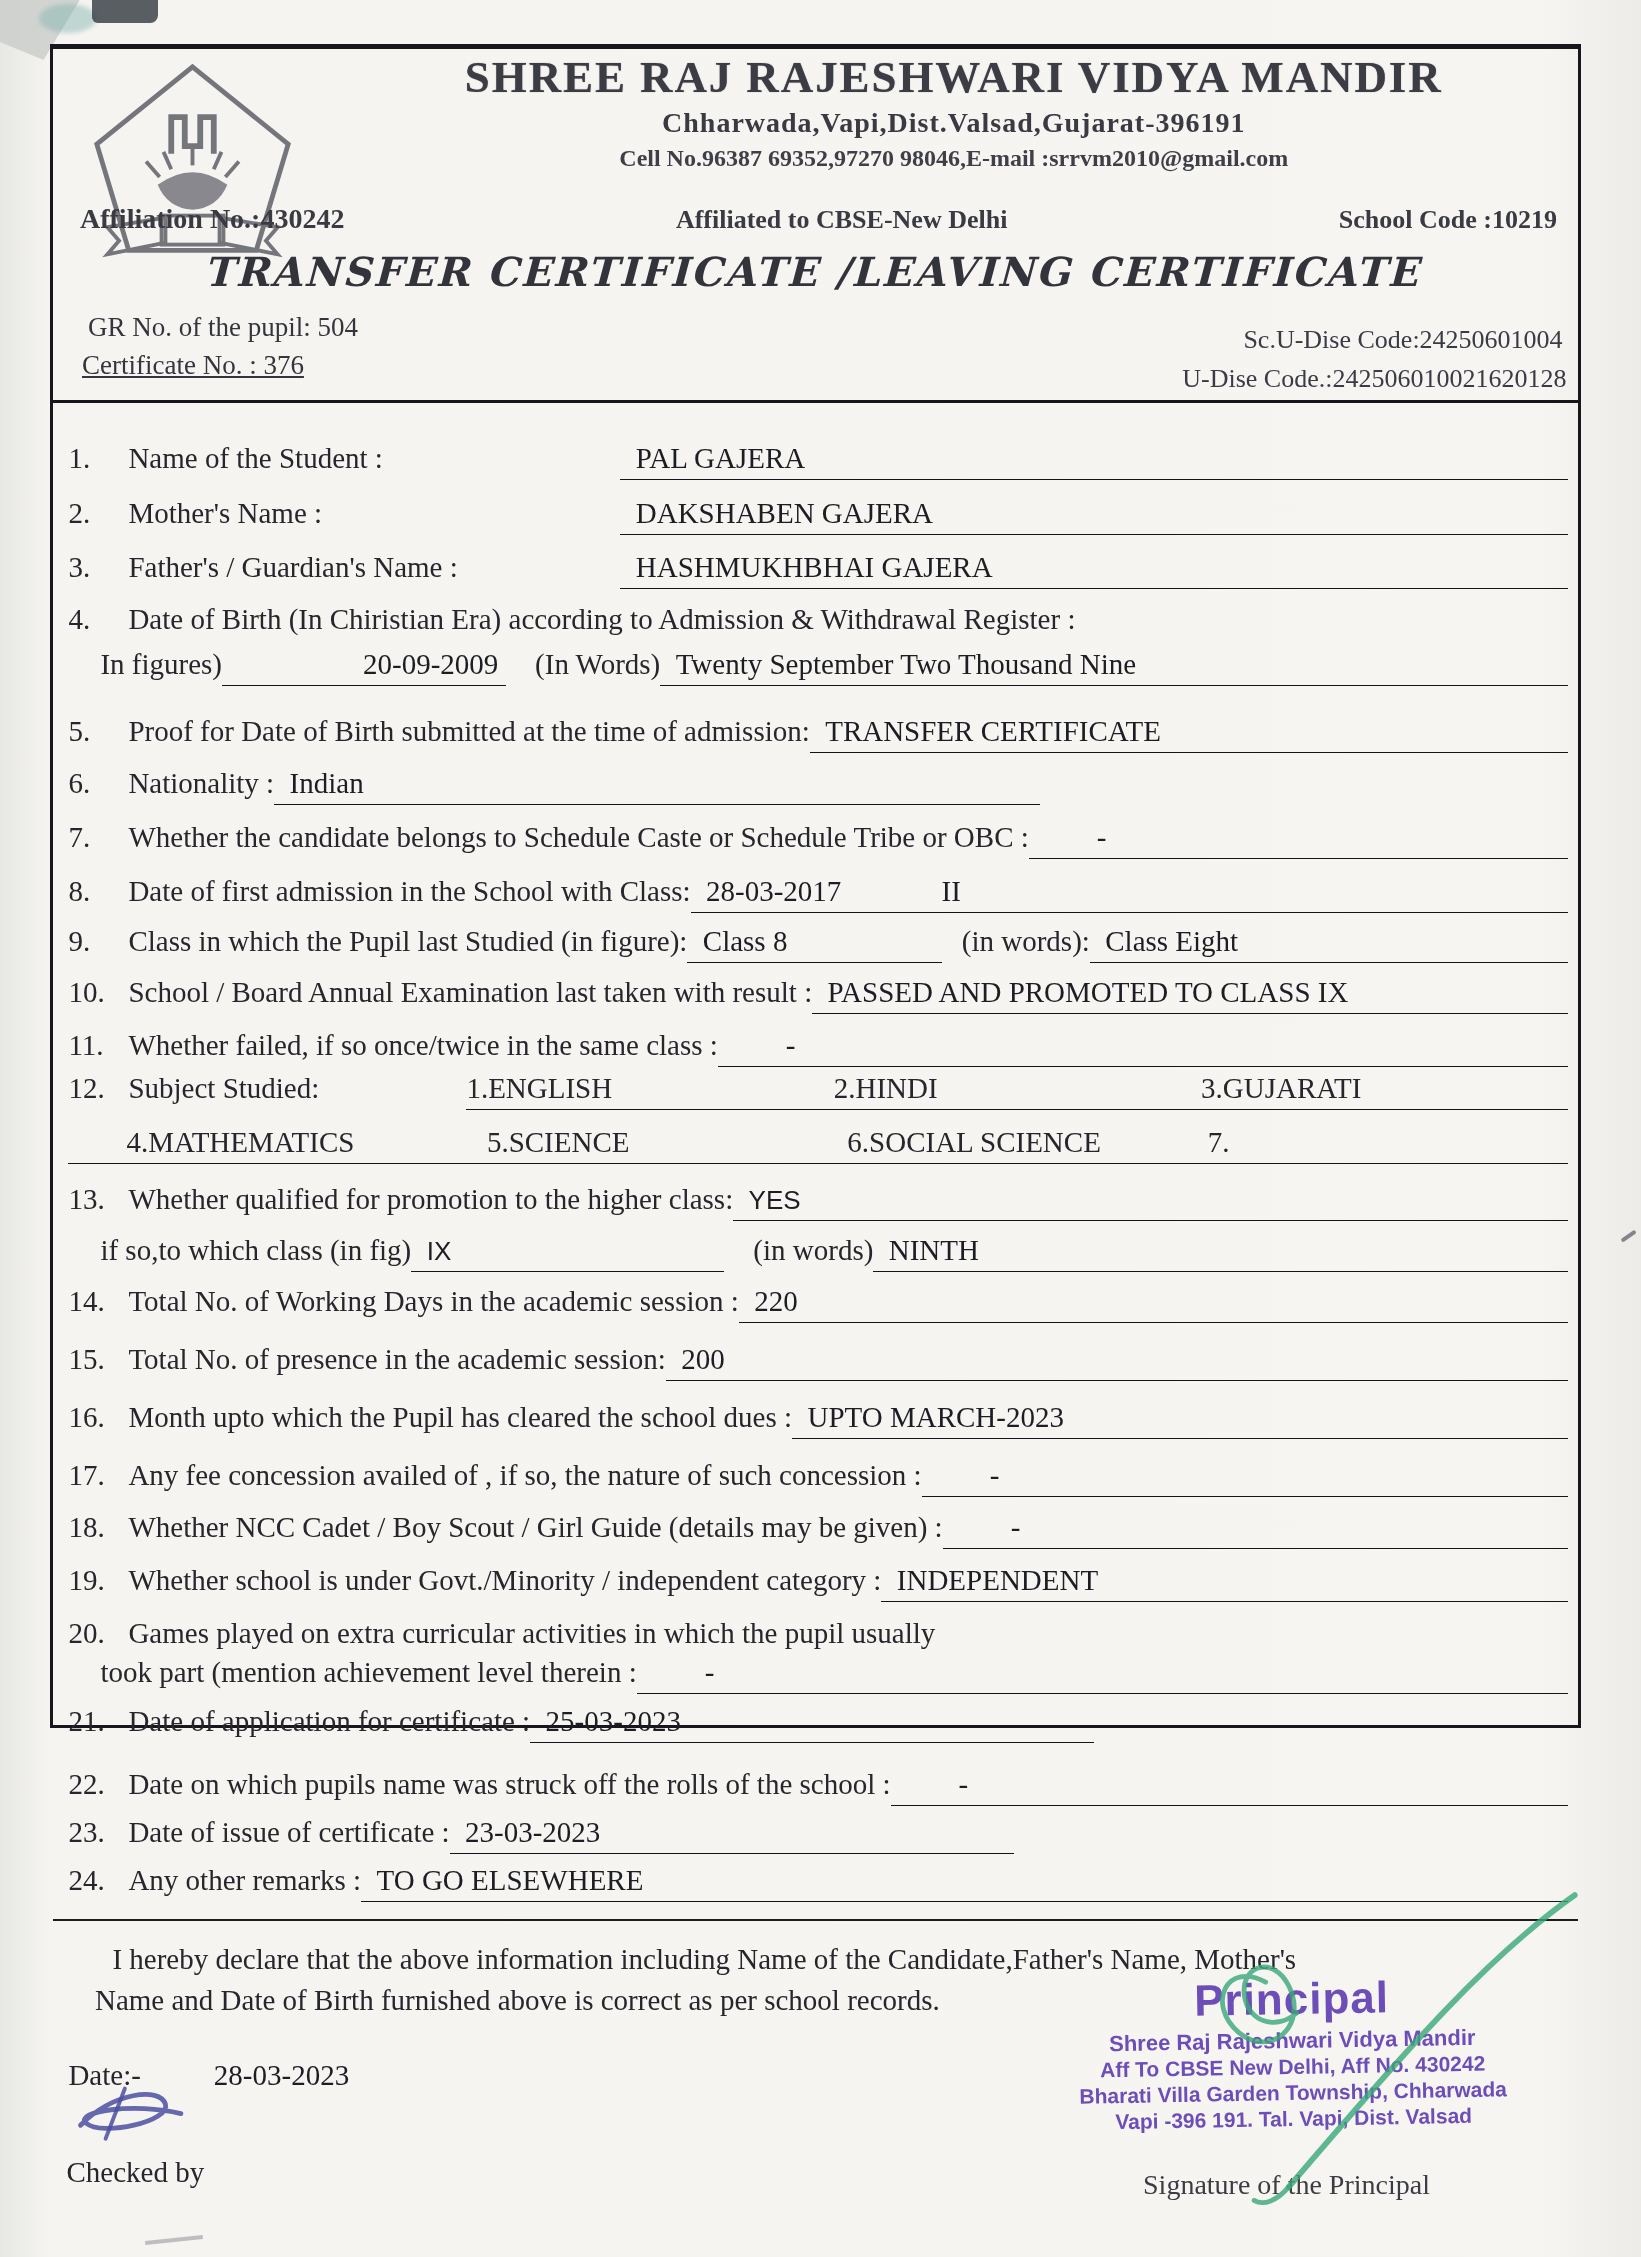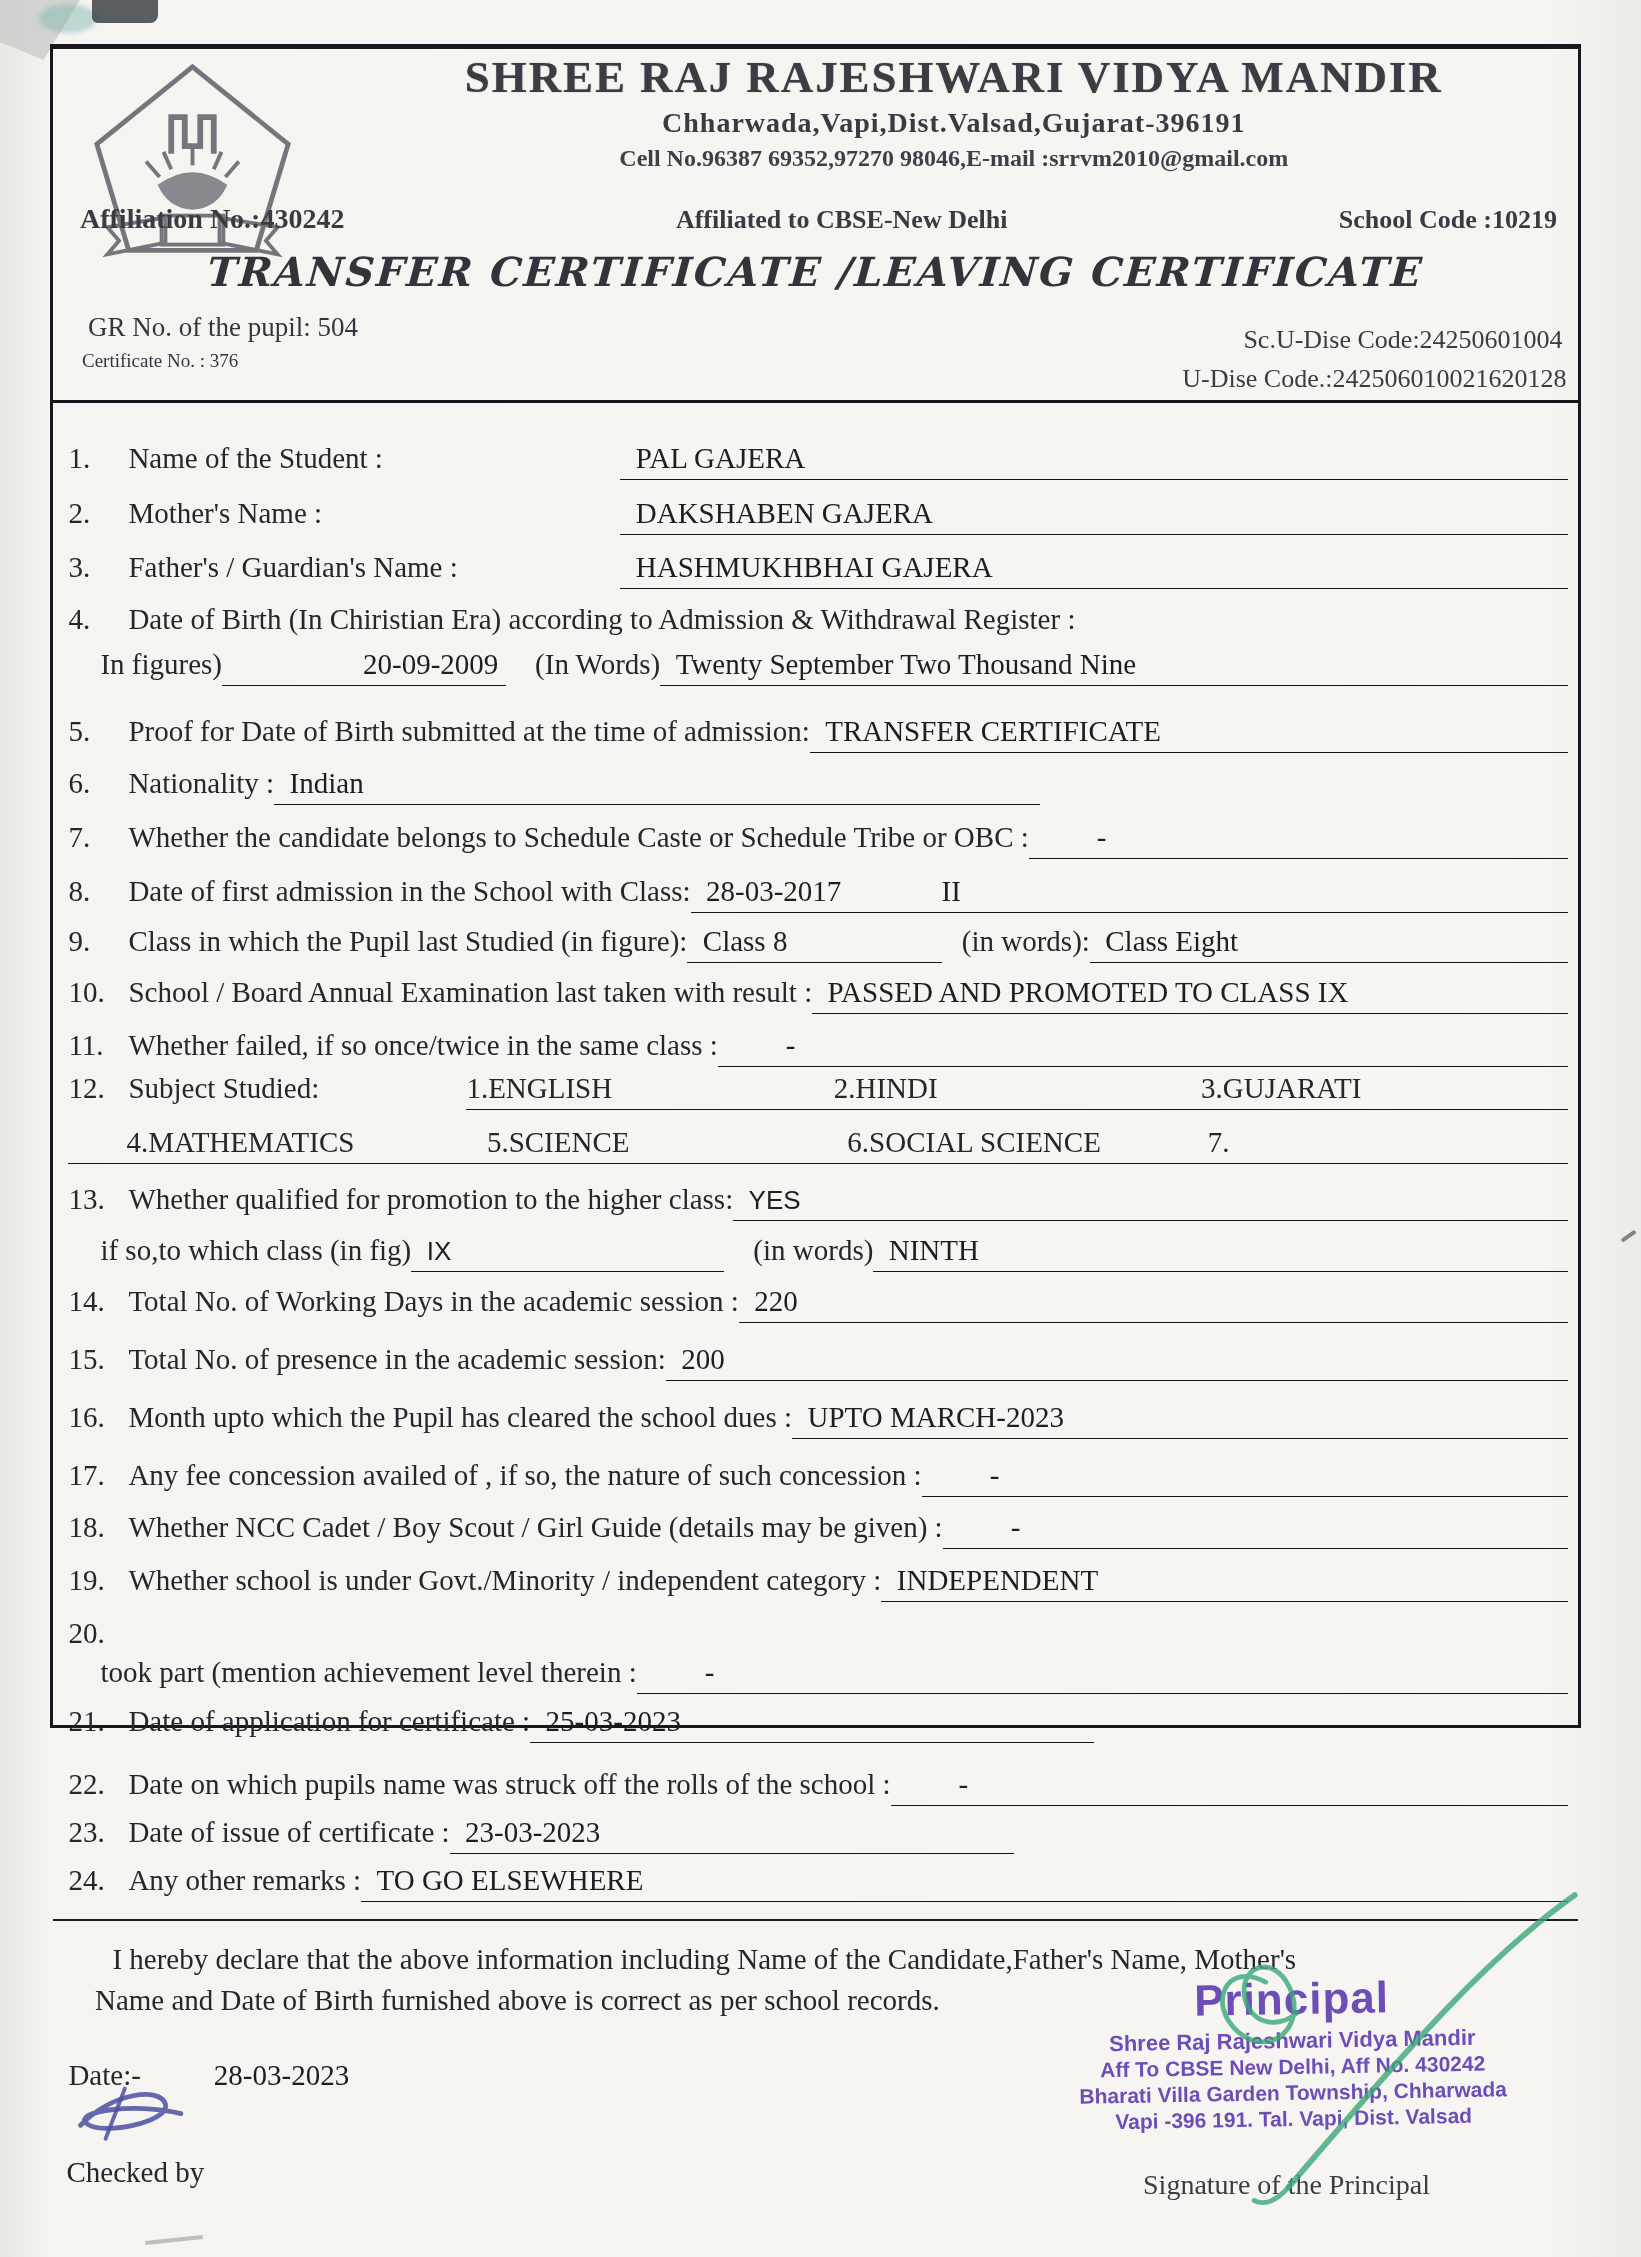--- a/index.html
+++ b/index.html
@@ -31,21 +31,21 @@
     font-size:24px;font-weight:bold;color:#3f3f48;}
   .affil-row{position:absolute;left:27px;top:154px;right:21px;display:flex;
     justify-content:space-between;align-items:baseline;font-weight:bold;color:#3a3a42;}
   .affil-row .a1{font-size:28px;}
   .affil-row .a2{font-size:26px;}
   .affil-row .a3{font-size:26px;}
   .cert-title{position:absolute;left:0;top:199px;right:0;text-align:center;
     font-family:"DejaVu Serif",serif;font-style:italic;font-weight:600;font-size:40px;
     letter-spacing:1.9px;color:#33333b;transform:skewX(-4deg);}
   .gr-no{position:absolute;left:35px;top:263px;font-size:27px;color:#35353e;}
-  .cert-no{position:absolute;left:29px;top:301px;font-size:19px;color:#35353e;}
+  .cert-no{position:absolute;left:29px;top:301px;font-size:27px;color:#35353e;text-decoration:underline;}
   .sc-udise{position:absolute;right:15.4px;top:276px;font-size:26px;color:#3b3b46;}
   .udise{position:absolute;right:11.6px;top:315px;font-size:26px;color:#3b3b46;}
   .head-sep{position:absolute;left:0;right:0;top:351px;height:2.9px;background:#15151a;}
 
   
   .row{position:absolute;left:15.4px;right:9.7px;display:flex;align-items:baseline;
     font-size:29px;line-height:1.15;color:#26262c;white-space:nowrap;}
   .num{flex:0 0 60px;}
   .indent{margin-left:32px;}
   .lbl{flex:0 0 auto;}
@@ -267,20 +267,21 @@
     </div>
 
     <div class="row" style="top:1515px">
       <span class="num">19.</span>
       <span class="lbl">Whether school is under Govt./Minority / independent category :</span>
       <span class="val fill">INDEPENDENT</span>
     </div>
 
     <div class="row" style="top:1568px">
       <span class="num">20.</span>
+      <span class="lbl">Games played on extra curricular activities in which the pupil usually</span>
     </div>
     <div class="row" style="top:1607px">
       <span class="indent lbl">took part (mention achievement level therein  :</span>
       <span class="val fill dash">-</span>
     </div>
 
     <div class="row" style="top:1656px">
       <span class="num">21.</span>
       <span class="lbl">Date of application for certificate :</span>
       <span class="val w560">25-03-2023</span>

